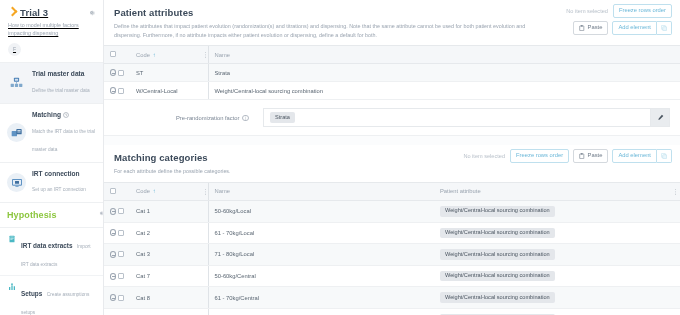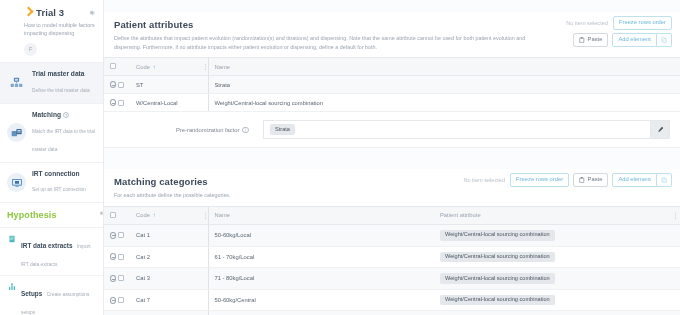--- a/index.html
+++ b/index.html
@@ -14,23 +14,24 @@
   
   .sidebar {
     width: 104px; height: 315px;
     background: #ffffff;
     border-right: 1px solid #e8eaed;
     display: flex; flex-direction: column;
     flex: 0 0 104px;
     overflow: hidden;
   }
   .trial-header {
-    padding: 7px 8px 6px 24px;
+    padding: 7px 8px 6px 8px;
     border-bottom: 1px solid #eef0f2;
     position: relative;
+    text-decoration: underline;
   }
   .trial-title-row { display: flex; align-items: center; gap: 3px; }
   .chev-right {
     width: 9px; height: 9px; flex: 0 0 9px;
     position: relative;
   }
   .chev-right::before {
     content: ""; position: absolute; left: 1px; top: 0px;
     width: 5px; height: 5px;
     border-top: 2px solid #f5a623; border-right: 2px solid #f5a623;
@@ -95,21 +96,21 @@
     padding: 5.5px 7px 5.5px 8px;
     border-bottom: 1px solid #f1f3f5;
   }
   .sub-ico { width: 8px; height: 8px; flex: 0 0 8px; margin-top: 1px; }
   .sub-label { font-size: 6.4px; font-weight: bold; color: #3c4a5a; line-height: 1.2; }
   .sub-desc { font-size: 4.8px; color: #a4adb8; line-height: 1.5; margin-top: 1px; }
 
   
   .main { flex: 1; height: 315px; background: #fbfcfd; overflow: hidden; position: relative; }
 
-  .panel { background: #ffffff; margin-top: 12px; }
+  .panel { background: #ffffff; }
   .sec-head { padding: 7px 10px 6px 10px; position: relative; }
   .sec-title { font-size: 9.5px; font-weight: bold; color: #3c4a5a; letter-spacing: .1px; }
   .sec-desc {
     font-size: 5.4px; color: #9aa4b0; line-height: 1.6;
     margin-top: 4px; max-width: 430px;
   }
 
   .toolbar {
     position: absolute; right: 8px; top: 4px;
     display: flex; flex-direction: column; align-items: flex-end; gap: 3px;

